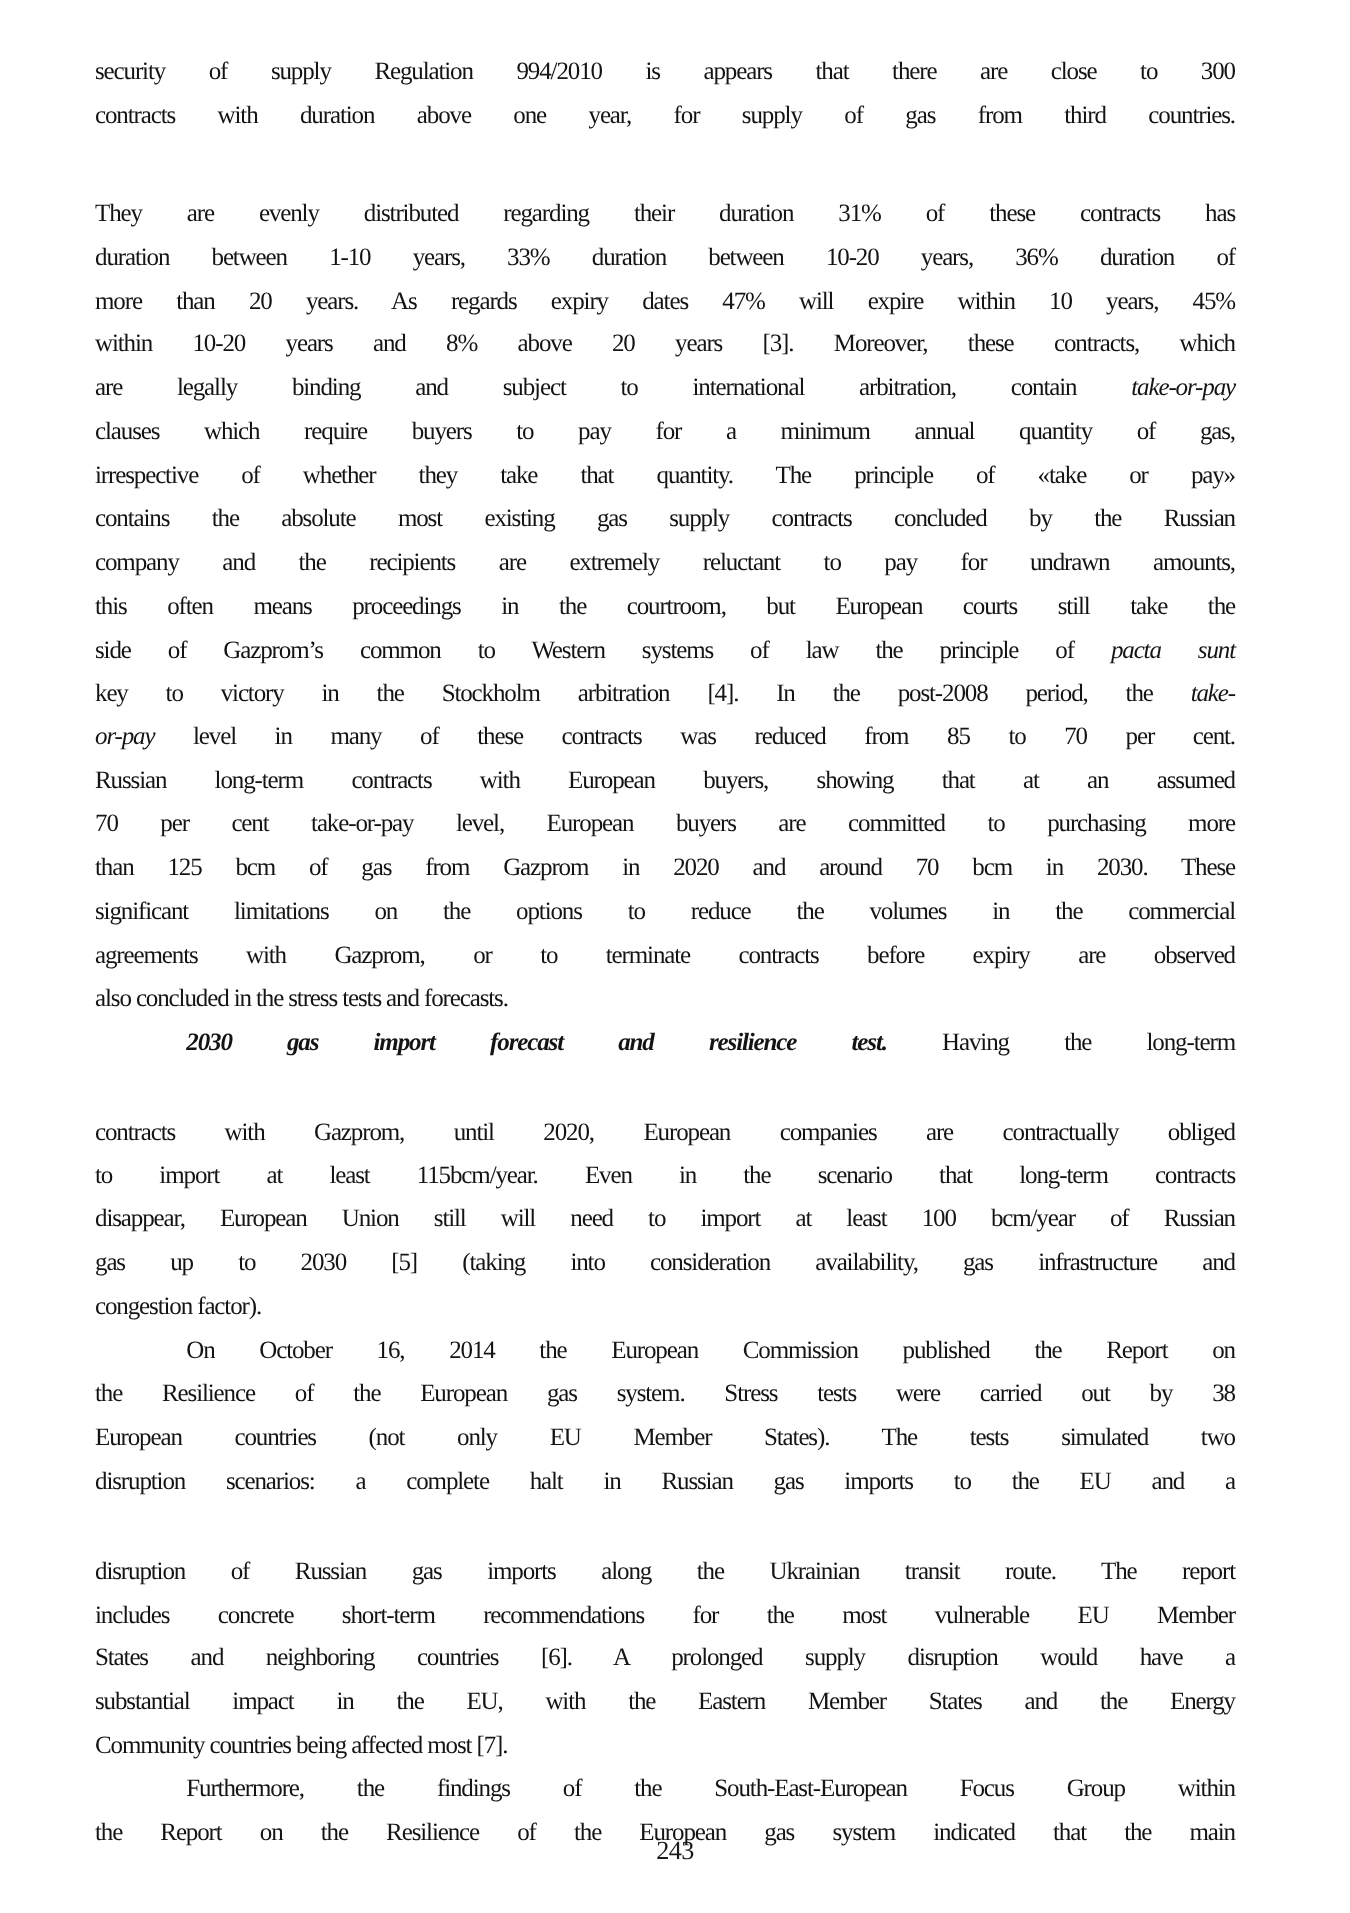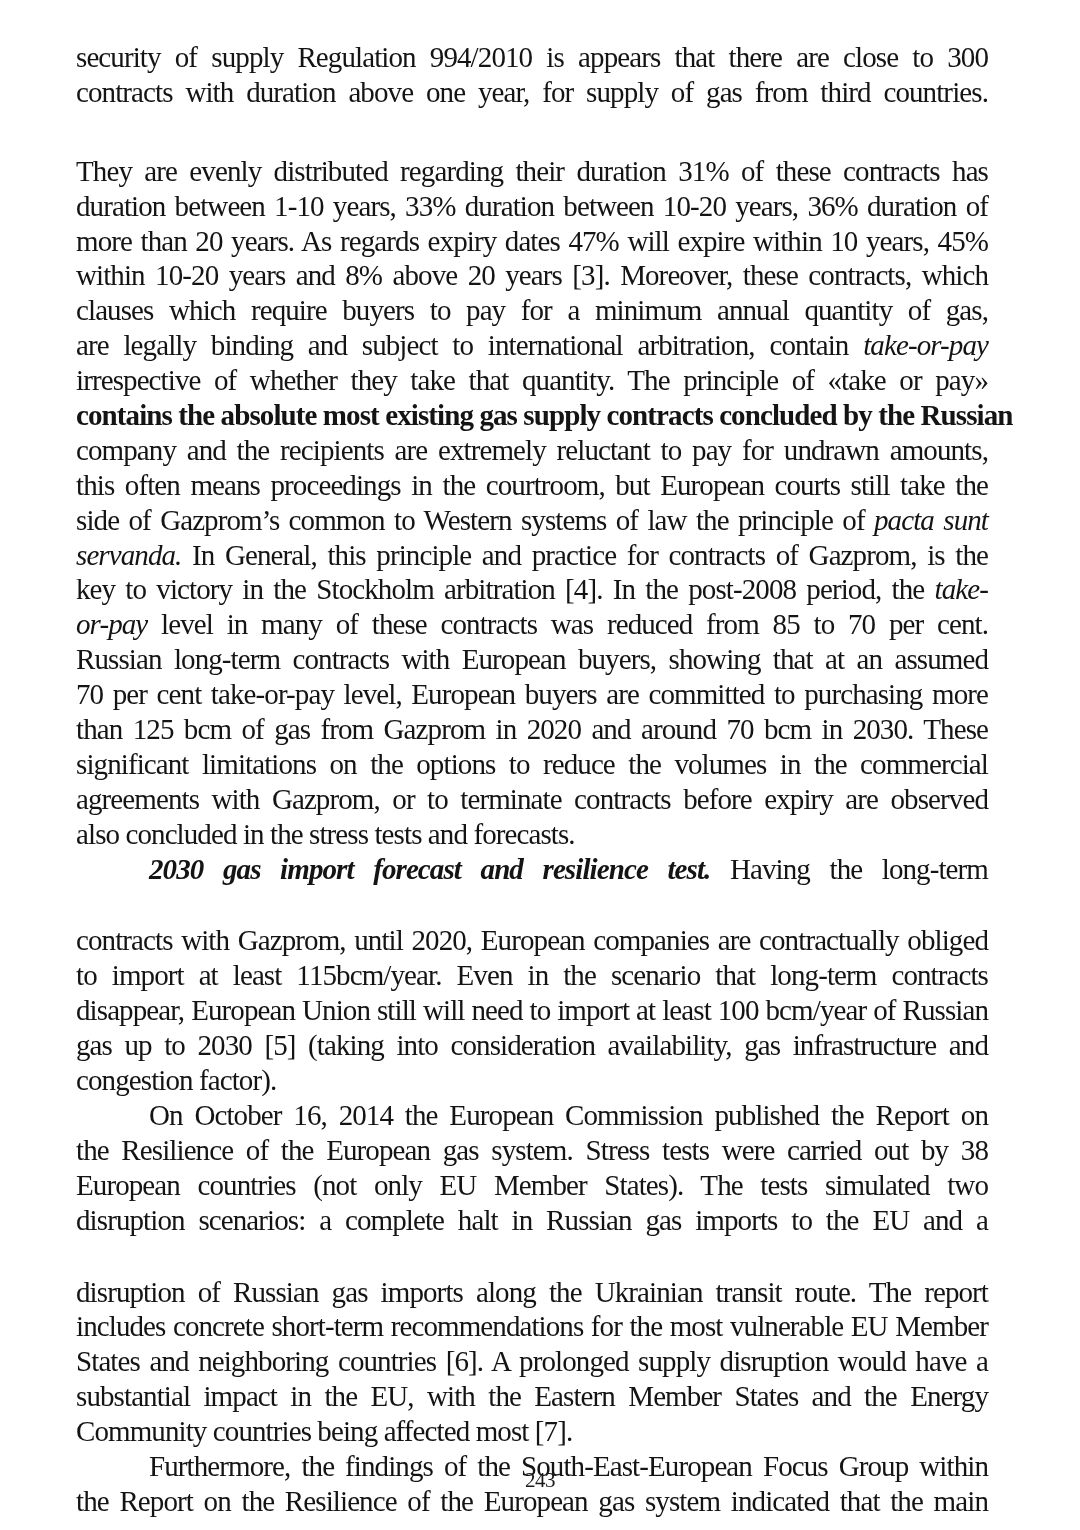--- a/index.html
+++ b/index.html
@@ -25,21 +25,21 @@
     .body-text {
       position: absolute;
       left: 76px;
       top: 40px;
       width: 912px;
     }
     .line {
       display: block;
       height: 34.9px;
       line-height: 34.9px;
-      font-size: 29px;
+      font-size: 20px;
       white-space: nowrap;
       text-align: justify;
       text-align-last: justify;
       letter-spacing: -0.9px;
       word-spacing: 0px;
       overflow: visible;
     }
     .line.last {
       text-align-last: left;
     }
@@ -67,28 +67,27 @@
 
 <div class="page">
   <div class="body-text" id="body-text">
       <div class="paragraph">
         <span class="line" style="display: block; text-align: justify; text-align-last: justify; width: 912px;"><span class="seg">security of supply Regulation 994/2010 is appears that there are close to 300</span></span>
         <span class="line" style="display: block; text-align: justify; text-align-last: justify; width: 912px;"><span class="seg">contracts with duration above one year, for supply of gas from third countries.</span></span>
         <span class="line" style="display: block; text-align: justify; text-align-last: justify; width: 912px; margin-top: 44px;"><span class="seg">They are evenly distributed regarding their duration 31% of these contracts has</span></span>
         <span class="line" style="display: block; text-align: justify; text-align-last: justify; width: 912px;"><span class="seg">duration between 1-10 years, 33% duration between 10-20 years, 36% duration of</span></span>
         <span class="line" style="display: block; text-align: justify; text-align-last: justify; width: 912px;"><span class="seg">more than 20 years. As regards expiry dates 47% will expire within 10 years, 45%</span></span>
         <span class="line" style="display: block; text-align: justify; text-align-last: justify; width: 912px;"><span class="seg">within 10-20 years and 8% above 20 years [3]. Moreover, these contracts, which</span></span>
+        <span class="line" style="display: block; text-align: justify; text-align-last: justify; width: 912px;"><span class="seg">are legally binding and subject to international arbitration, contain </span><span class="seg it">take-or-pay</span></span>
         <span class="line" style="display: block; text-align: justify; text-align-last: justify; width: 912px;"><span class="seg">clauses which require buyers to pay for a minimum annual quantity of gas,</span></span>
-        <span class="line" style="display: block; text-align: justify; text-align-last: justify; width: 912px;"><span class="seg">are legally binding and subject to international arbitration, contain </span><span class="seg it">take-or-pay</span></span>
         <span class="line" style="display: block; text-align: justify; text-align-last: justify; width: 912px;"><span class="seg">irrespective of whether they take that quantity. The principle of «take or pay»</span></span>
-        <span class="line" style="display: block; text-align: justify; text-align-last: justify; width: 912px; font-weight: bold;"><span class="seg">contains the absolute most existing gas supply contracts concluded by the Russian</span></span>
+        <span class="line" style="display: block; text-align: justify; text-align-last: justify; width: 912px;"><span class="seg">contains the absolute most existing gas supply contracts concluded by the Russian</span></span>
         <span class="line" style="display: block; text-align: justify; text-align-last: justify; width: 912px;"><span class="seg">company and the recipients are extremely reluctant to pay for undrawn amounts,</span></span>
         <span class="line" style="display: block; text-align: justify; text-align-last: justify; width: 912px;"><span class="seg">this often means proceedings in the courtroom, but European courts still take the</span></span>
         <span class="line" style="display: block; text-align: justify; text-align-last: justify; width: 912px;"><span class="seg">side of Gazprom’s common to Western systems of law the principle of </span><span class="seg it">pacta sunt</span></span>
-        <span class="line" style="display: block; text-align: justify; text-align-last: justify; width: 912px;"><span class="seg it">servanda.</span><span class="seg">  In General, this principle and practice for contracts of Gazprom, is the</span></span>
         <span class="line" style="display: block; text-align: justify; text-align-last: justify; width: 912px;"><span class="seg">key to victory in the Stockholm arbitration [4].  In the post-2008 period, the </span><span class="seg it">take-</span></span>
         <span class="line" style="display: block; text-align: justify; text-align-last: justify; width: 912px;"><span class="seg it">or-pay</span><span class="seg"> level in many of these contracts was reduced from 85 to 70 per cent.</span></span>
         <span class="line" style="display: block; text-align: justify; text-align-last: justify; width: 912px;"><span class="seg">Russian long-term contracts with European buyers, showing that at an assumed</span></span>
         <span class="line" style="display: block; text-align: justify; text-align-last: justify; width: 912px;"><span class="seg">70 per cent take-or-pay level, European buyers are committed to purchasing more</span></span>
         <span class="line" style="display: block; text-align: justify; text-align-last: justify; width: 912px;"><span class="seg">than 125 bcm of gas from Gazprom in 2020 and around 70 bcm in 2030. These</span></span>
         <span class="line" style="display: block; text-align: justify; text-align-last: justify; width: 912px;"><span class="seg">significant limitations on the options to reduce the volumes in the commercial</span></span>
         <span class="line" style="display: block; text-align: justify; text-align-last: justify; width: 912px;"><span class="seg">agreements with Gazprom, or to terminate contracts before expiry are observed</span></span>
         <span class="line last" style="display: block; text-align: right; text-align-last: left; width: 912px;"><span class="seg">also concluded in the stress tests and forecasts.</span></span>
       </div>
       <div class="paragraph">

